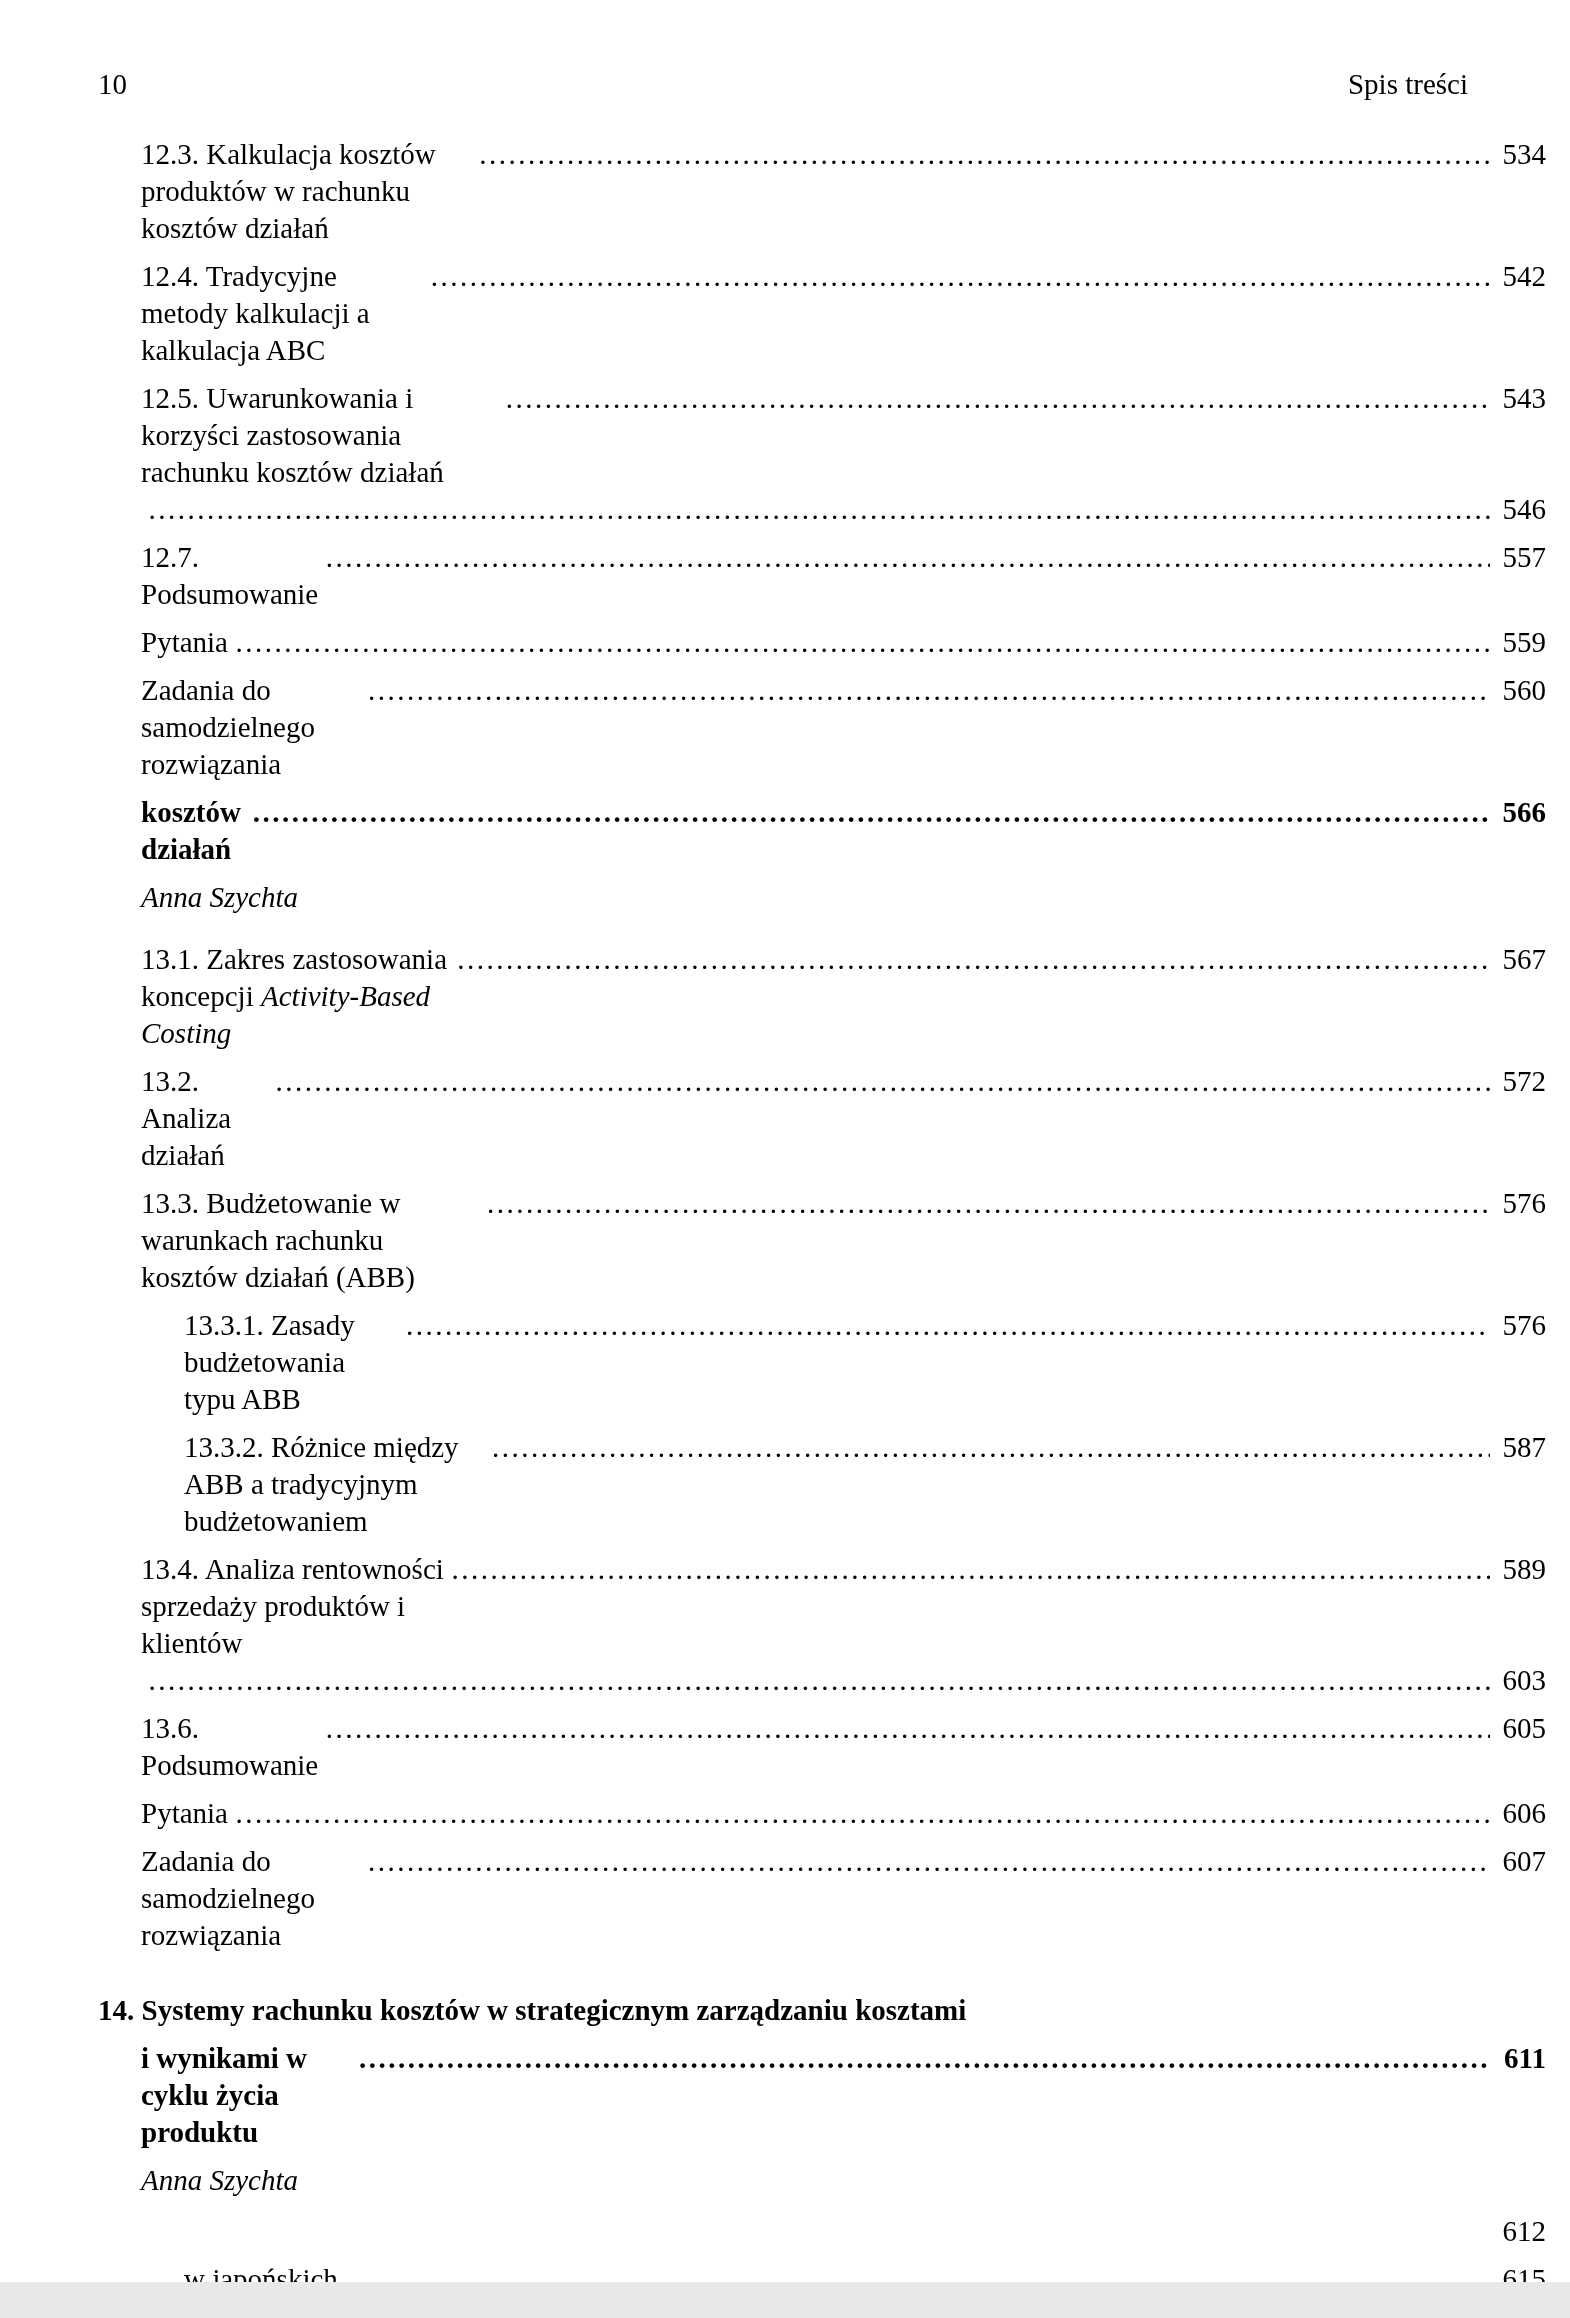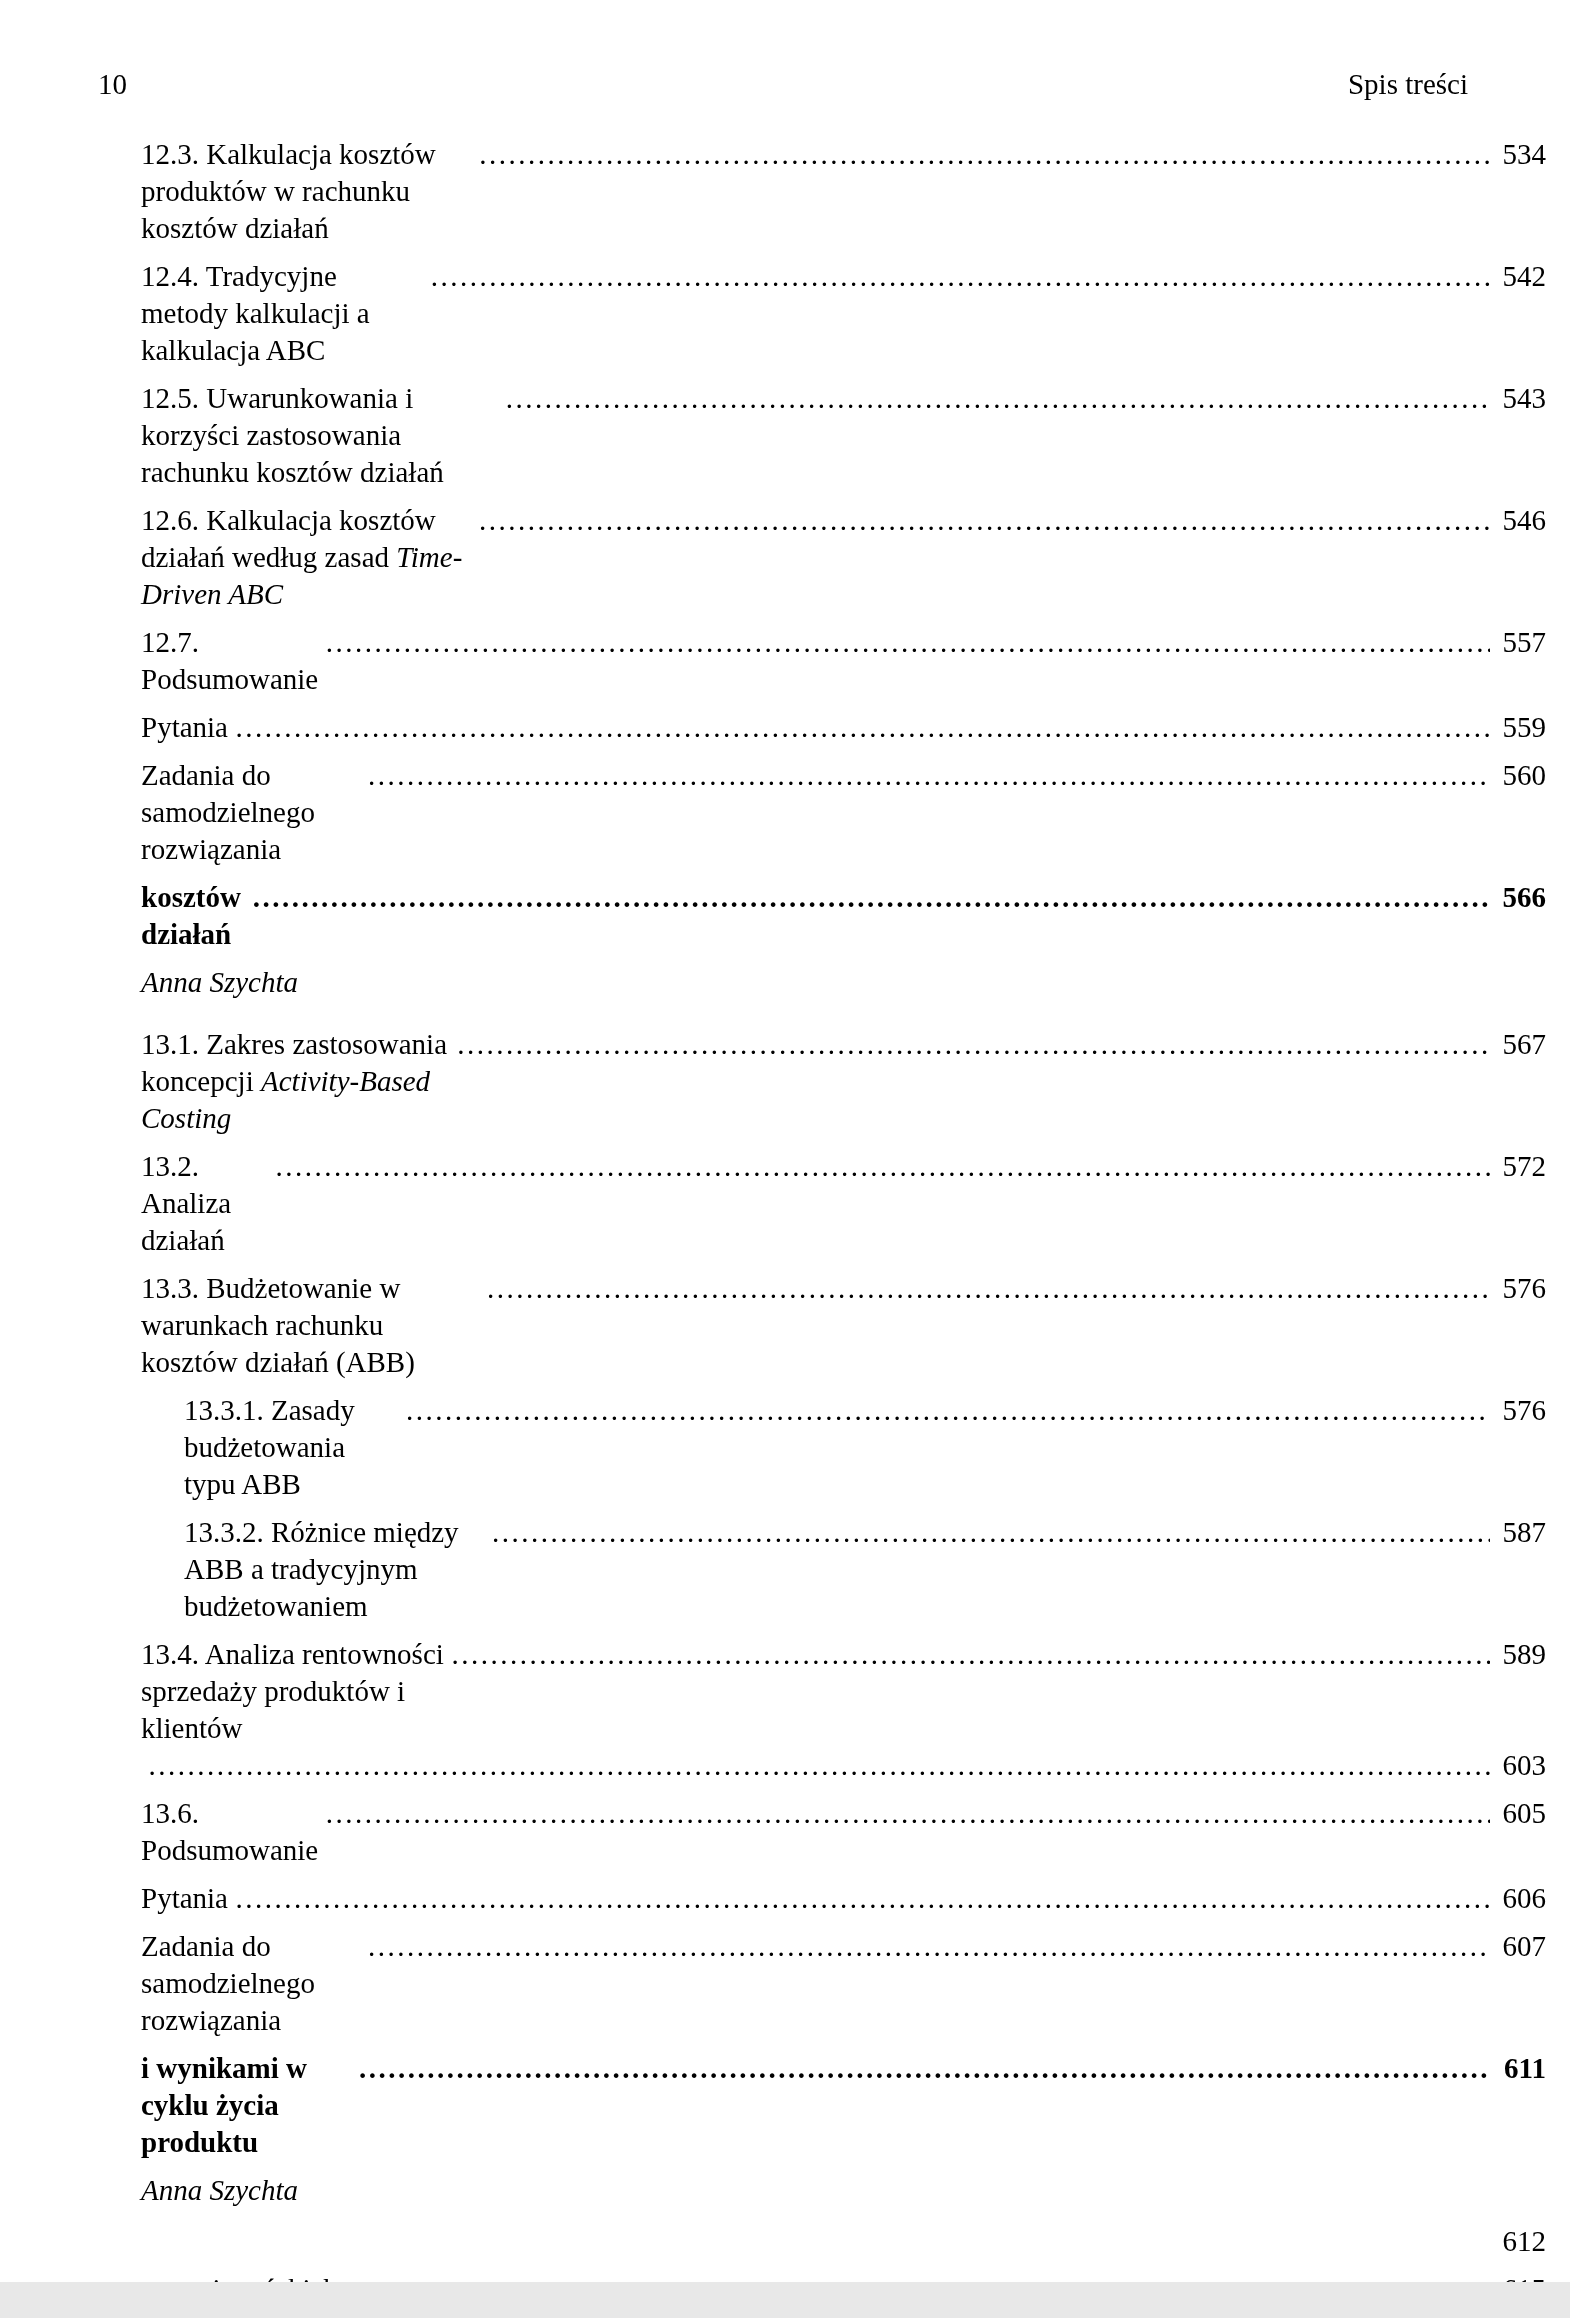--- a/index.html
+++ b/index.html
@@ -53,21 +53,20 @@
         <span class="label"><span>12.4. Tradycyjne metody kalkulacji a kalkulacja ABC</span></span>
         <span class="dots">................................................................................................................................................................................................................................................</span>
         <span class="page-num">542</span>
       </div>
       <div class="row ind-1">
         <span class="label"><span>12.5. Uwarunkowania i korzyści zastosowania rachunku kosztów działań</span></span>
         <span class="dots">................................................................................................................................................................................................................................................</span>
         <span class="page-num">543</span>
       </div>
       <div class="row ind-1">
-        <span class="label"><span>12.6. Kalkulacja kosztów działań według zasad </span><i>Time-Driven ABC</i></span>
         <span class="dots">................................................................................................................................................................................................................................................</span>
         <span class="page-num">546</span>
       </div>
       <div class="row ind-1">
         <span class="label"><span>12.7. Podsumowanie</span></span>
         <span class="dots">................................................................................................................................................................................................................................................</span>
         <span class="page-num">557</span>
       </div>
       <div class="row ind-1">
         <span class="label"><span>Pytania</span></span>
@@ -129,20 +128,23 @@
       <div class="row ind-1">
         <span class="label"><span>Pytania</span></span>
         <span class="dots">................................................................................................................................................................................................................................................</span>
         <span class="page-num">606</span>
       </div>
       <div class="row ind-1">
         <span class="label"><span>Zadania do samodzielnego rozwiązania</span></span>
         <span class="dots">................................................................................................................................................................................................................................................</span>
         <span class="page-num">607</span>
       </div>
+      <div class="row bold gap-top">
+        <span class="label"><span>14. Systemy rachunku kosztów w strategicznym zarządzaniu kosztami</span></span>
+      </div>
       <div class="row bold ind-1">
         <span class="label"><span>i wynikami w cyklu życia produktu</span></span>
         <span class="dots">................................................................................................................................................................................................................................................</span>
         <span class="page-num">611</span>
       </div>
       <div class="row author ind-1">
         <span class="label"><span>Anna Szychta</span></span>
       </div>
       <div class="row ind-1">
         <span class="dots"></span>

